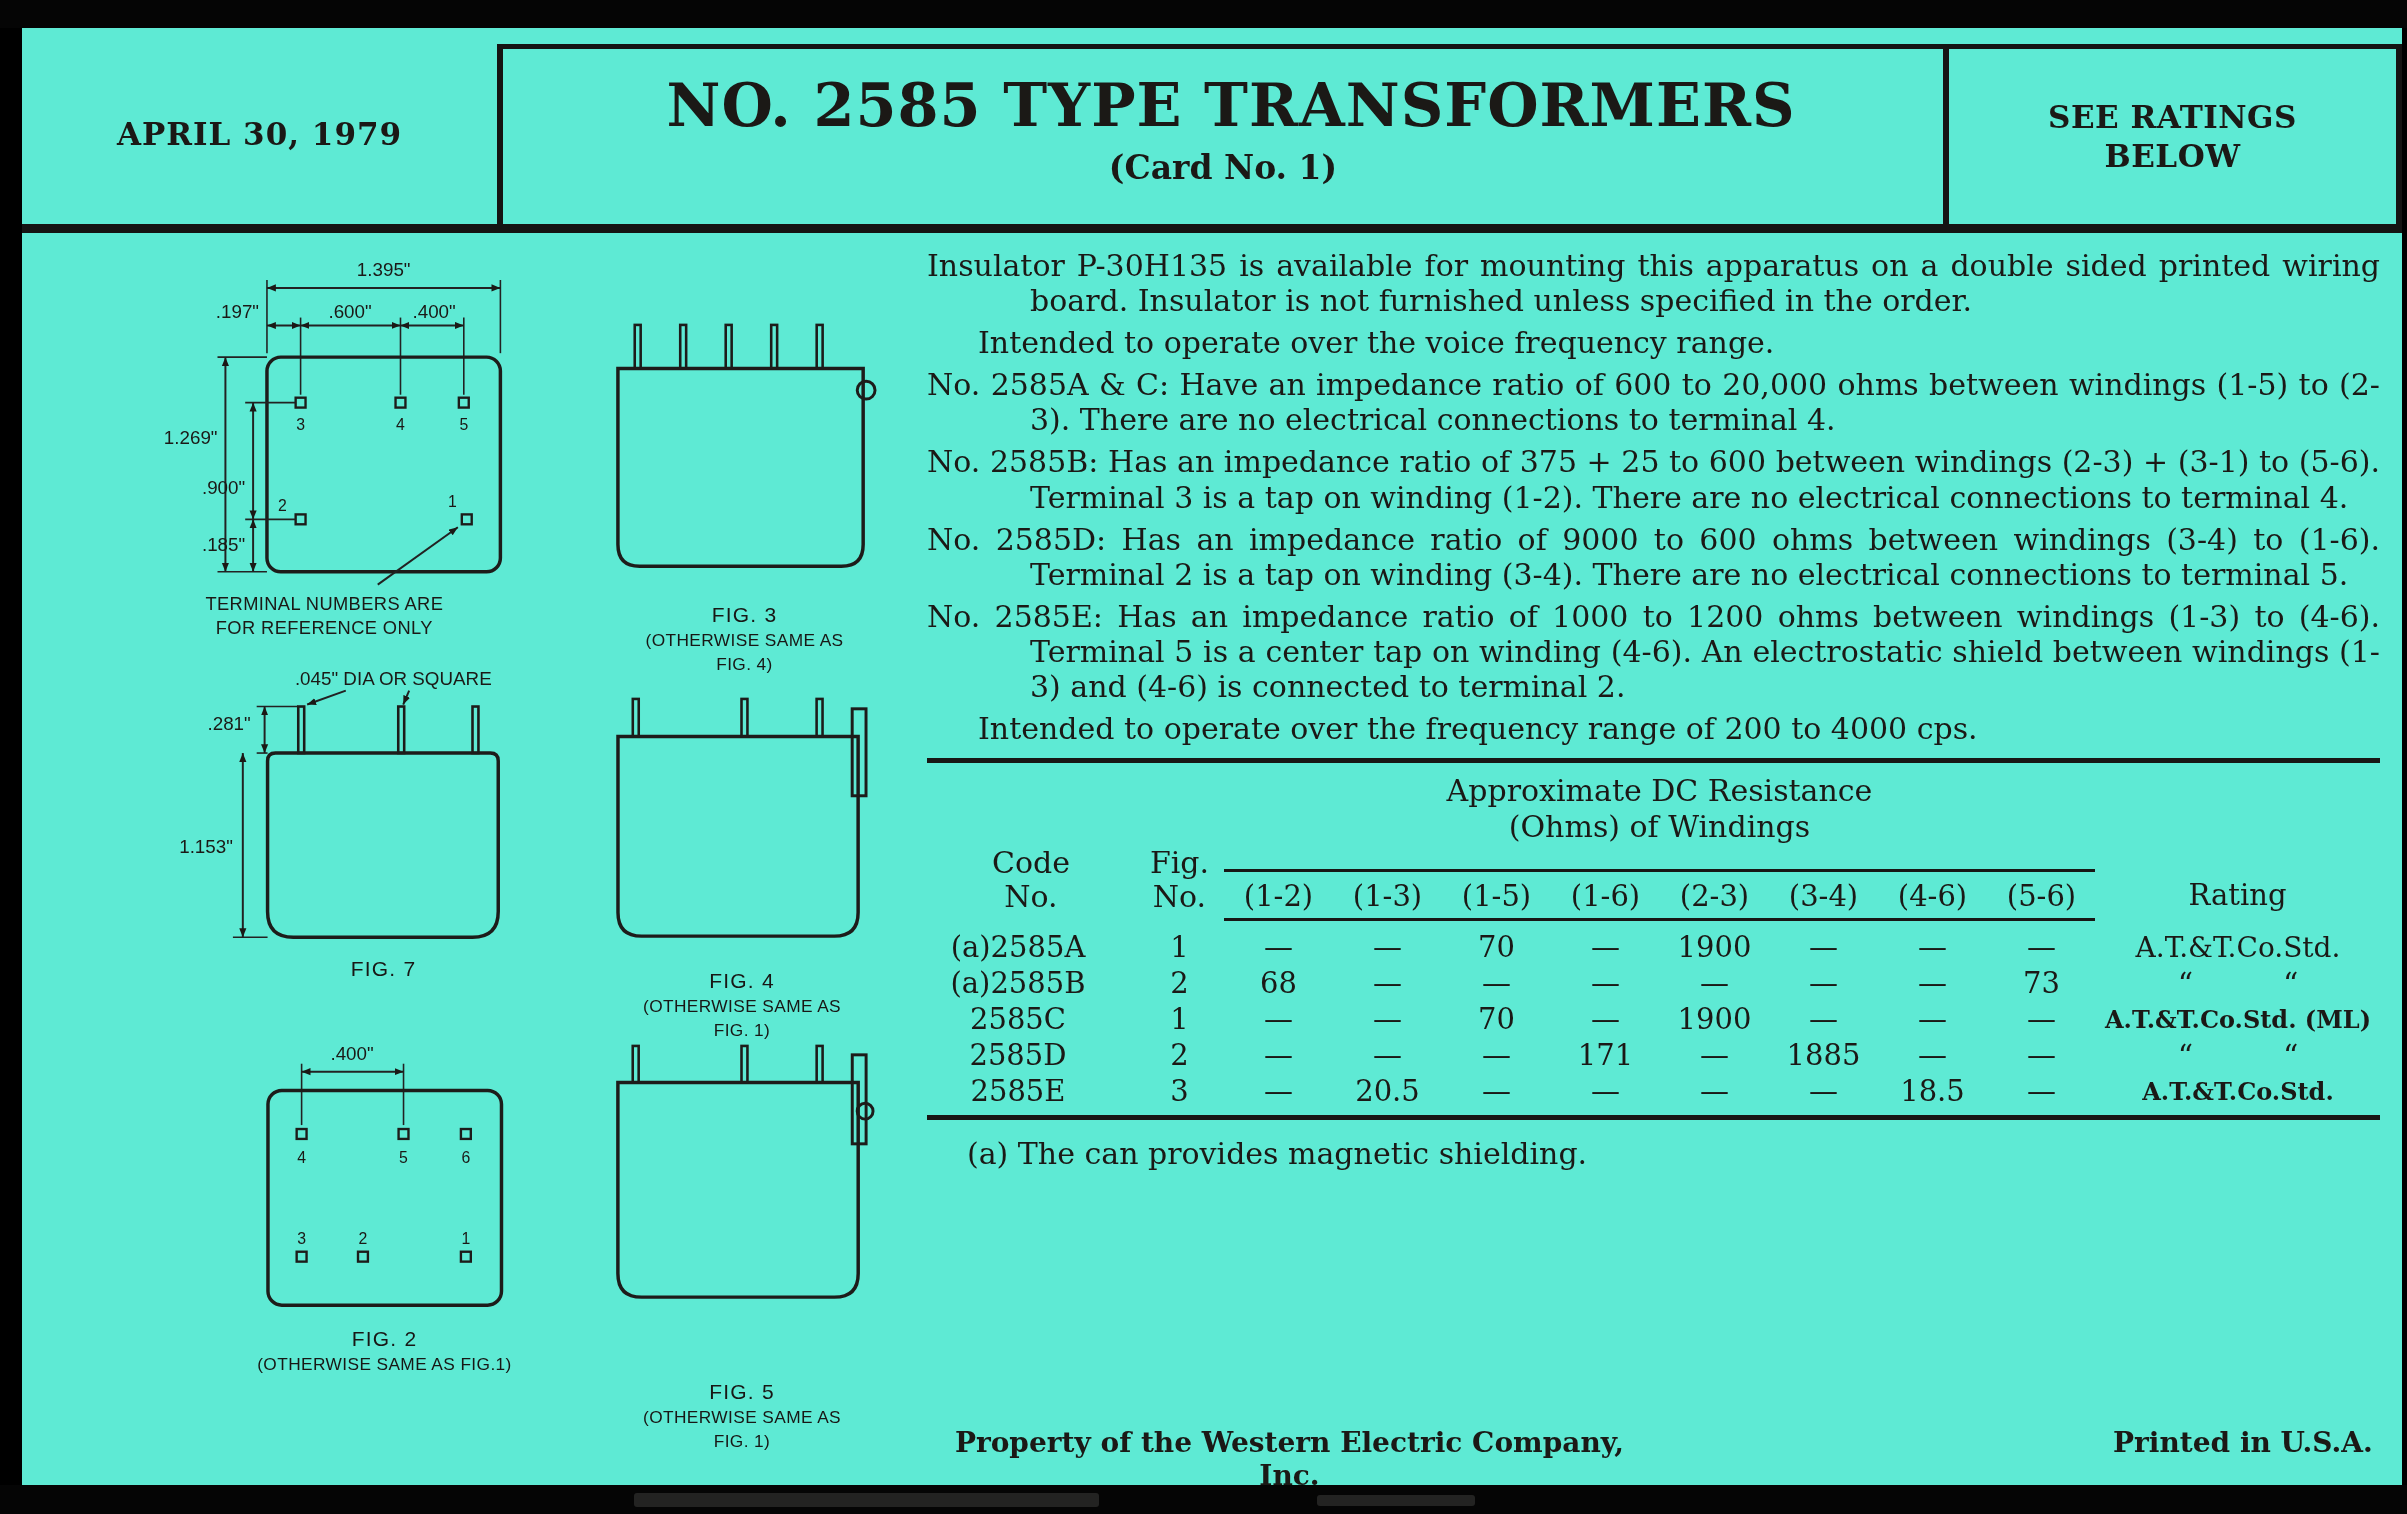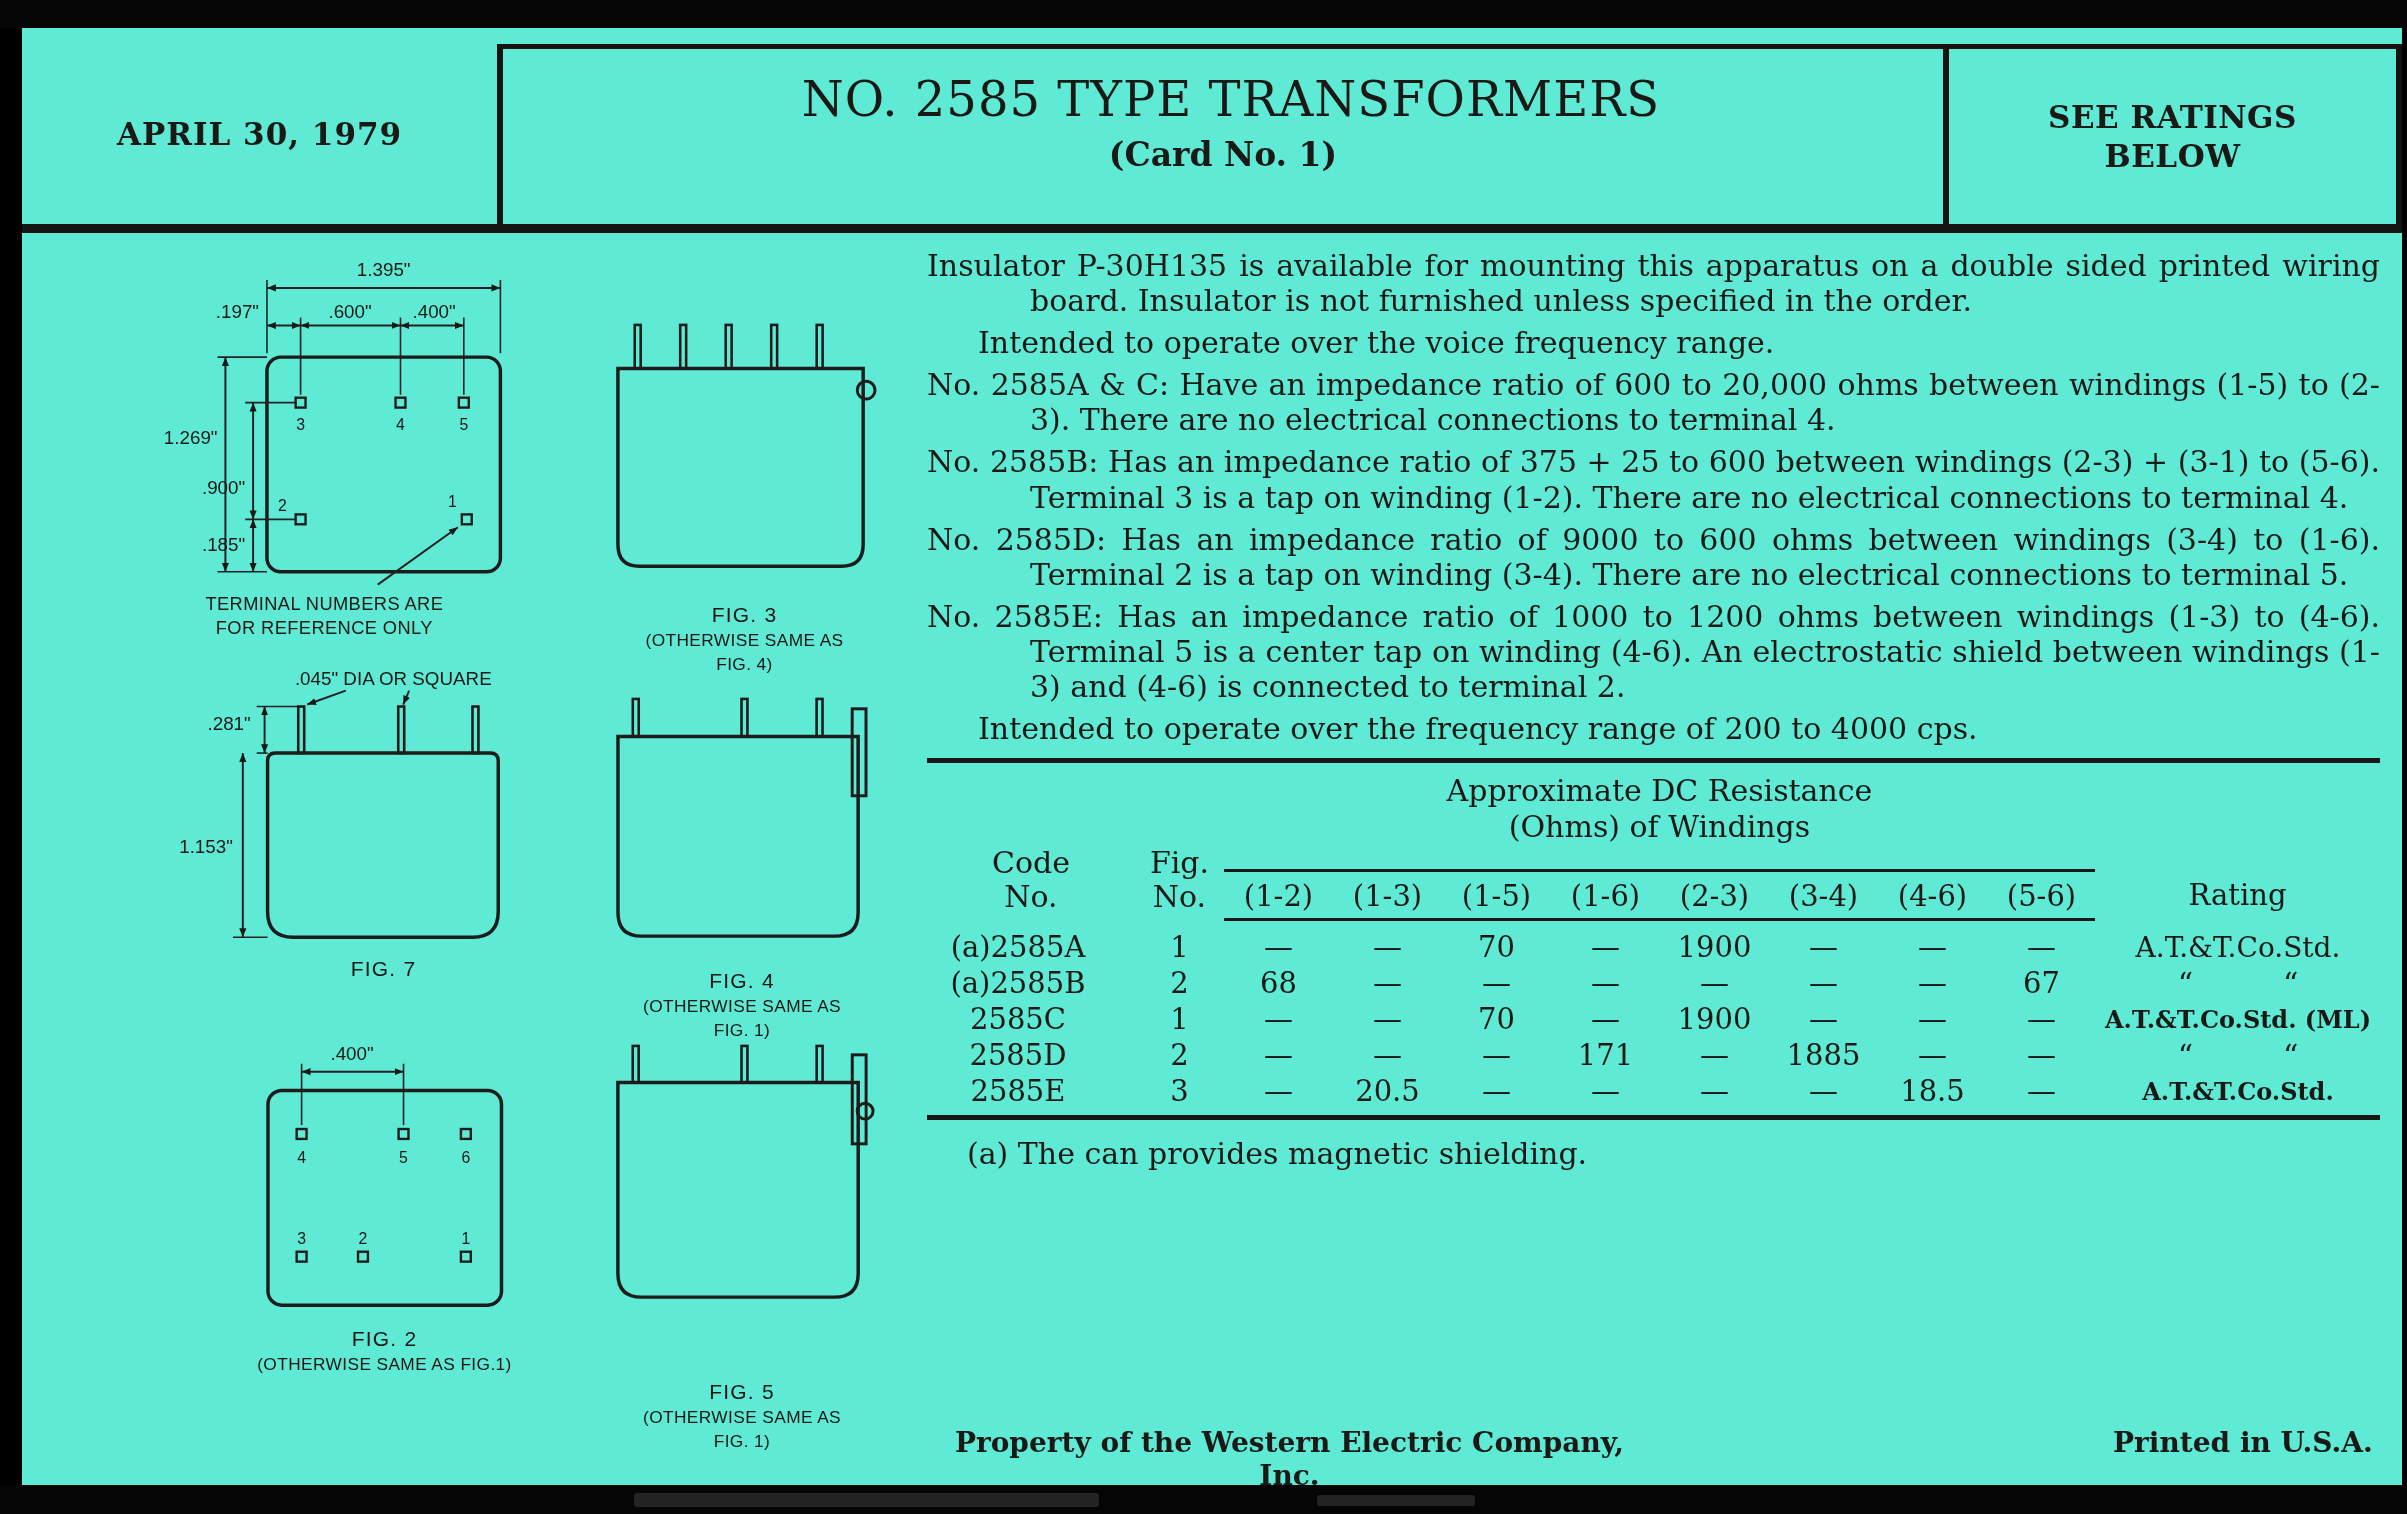--- a/index.html
+++ b/index.html
@@ -10,21 +10,21 @@
   #strip-bottom{bottom:0;height:30px;}
   .smudge{position:absolute;background:#4a4a48;opacity:.45;border-radius:3px;}
   #paper{position:absolute;left:6px;right:6px;top:28px;bottom:30px;background:#5eead4;margin-left:16px;}
 
   
   #header{display:flex;align-items:stretch;height:180px;margin-top:16px;border-bottom:9px solid #151413;}
   .hdr-divider{width:6px;background:#151413;}
   #hdr-date-cell{width:475px;display:flex;align-items:center;justify-content:center;}
   #hdr-date{font-weight:bold;font-size:31px;letter-spacing:1px;}
   #hdr-title-cell{flex:1;text-align:center;padding-top:22px;border-top:5px solid #151413;}
-  #hdr-title{font-weight:normal;font-size:48px;letter-spacing:1px;padding-left:16px;}
+  #hdr-title{font-weight:bold;font-size:59px;letter-spacing:1px;padding-left:16px;}
   #hdr-subtitle{font-weight:bold;font-size:33px;margin-top:8px;}
   #hdr-ratings-cell{width:447px;display:flex;flex-direction:column;align-items:center;justify-content:center;
                     border-top:5px solid #151413;border-right:6px solid #151413;
                     font-weight:bold;font-size:31px;line-height:1.25;letter-spacing:0.5px;}
 
   
   #left-col{position:absolute;left:0;top:198px;width:909px;height:1262px;}
   #right-col{position:absolute;left:905px;top:220px;width:1453px;}
 
   
@@ -308,21 +308,21 @@
         <div class="trow">
           <div class="c-code">(a)2585B</div>
           <div class="c-fig">2</div>
           <div class="c-v">68</div>
           <div class="c-v">—</div>
           <div class="c-v">—</div>
           <div class="c-v">—</div>
           <div class="c-v">—</div>
           <div class="c-v">—</div>
           <div class="c-v">—</div>
-          <div class="c-v">67</div>
+          <div class="c-v">73</div>
           <div class="c-rating ditto">“   “</div>
         </div>
         <div class="trow">
           <div class="c-code">2585C</div>
           <div class="c-fig">1</div>
           <div class="c-v">—</div>
           <div class="c-v">—</div>
           <div class="c-v">70</div>
           <div class="c-v">—</div>
           <div class="c-v">1900</div>

